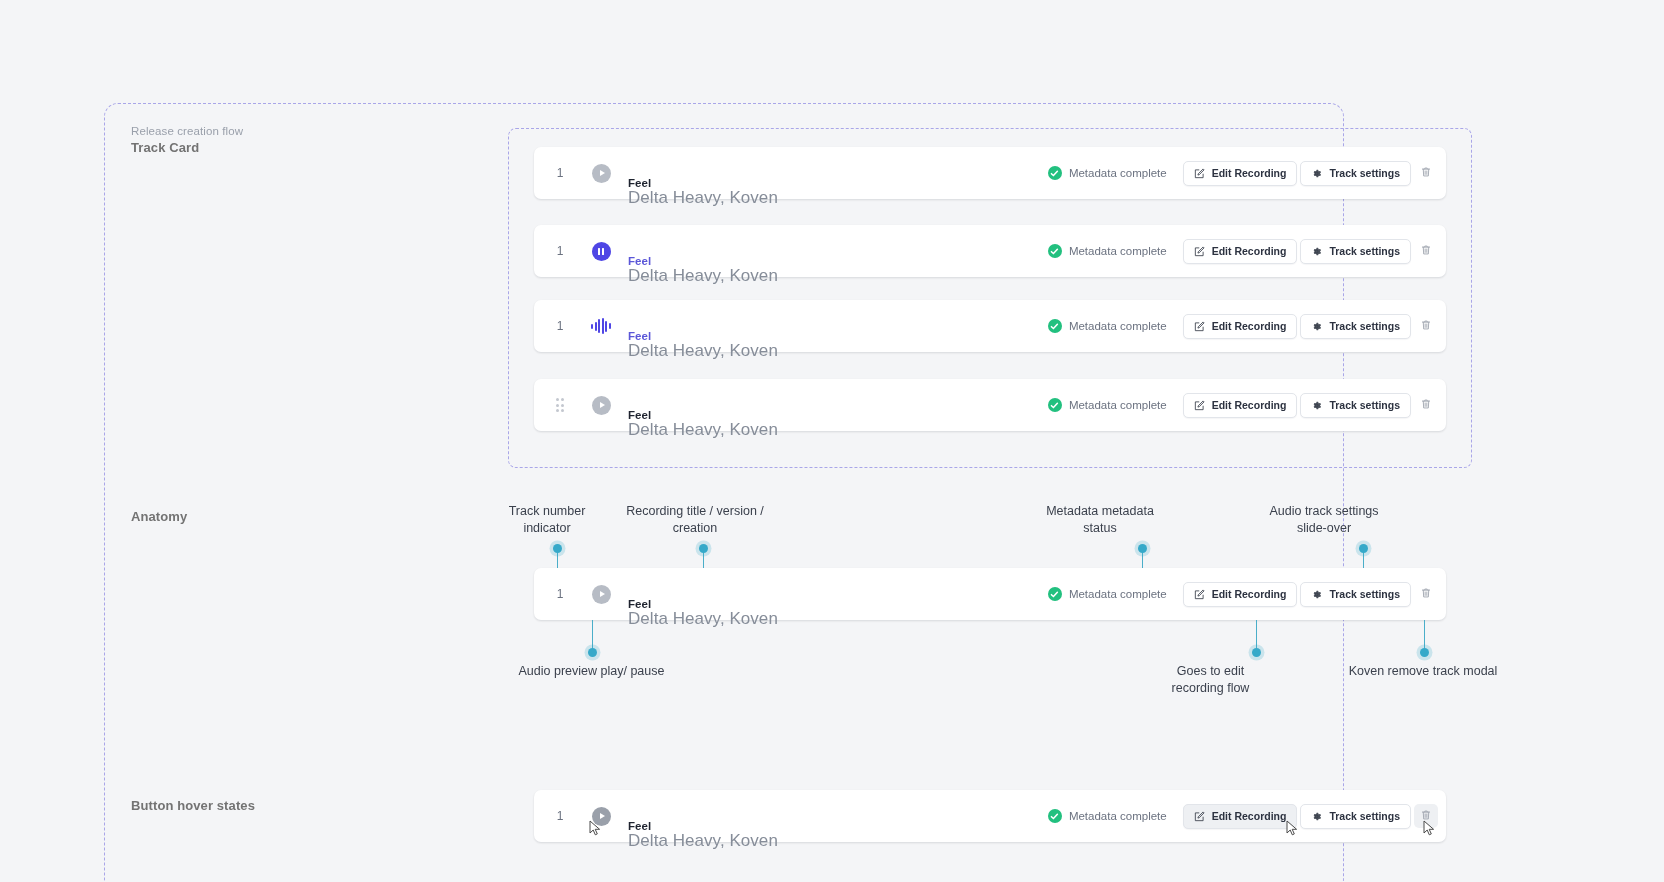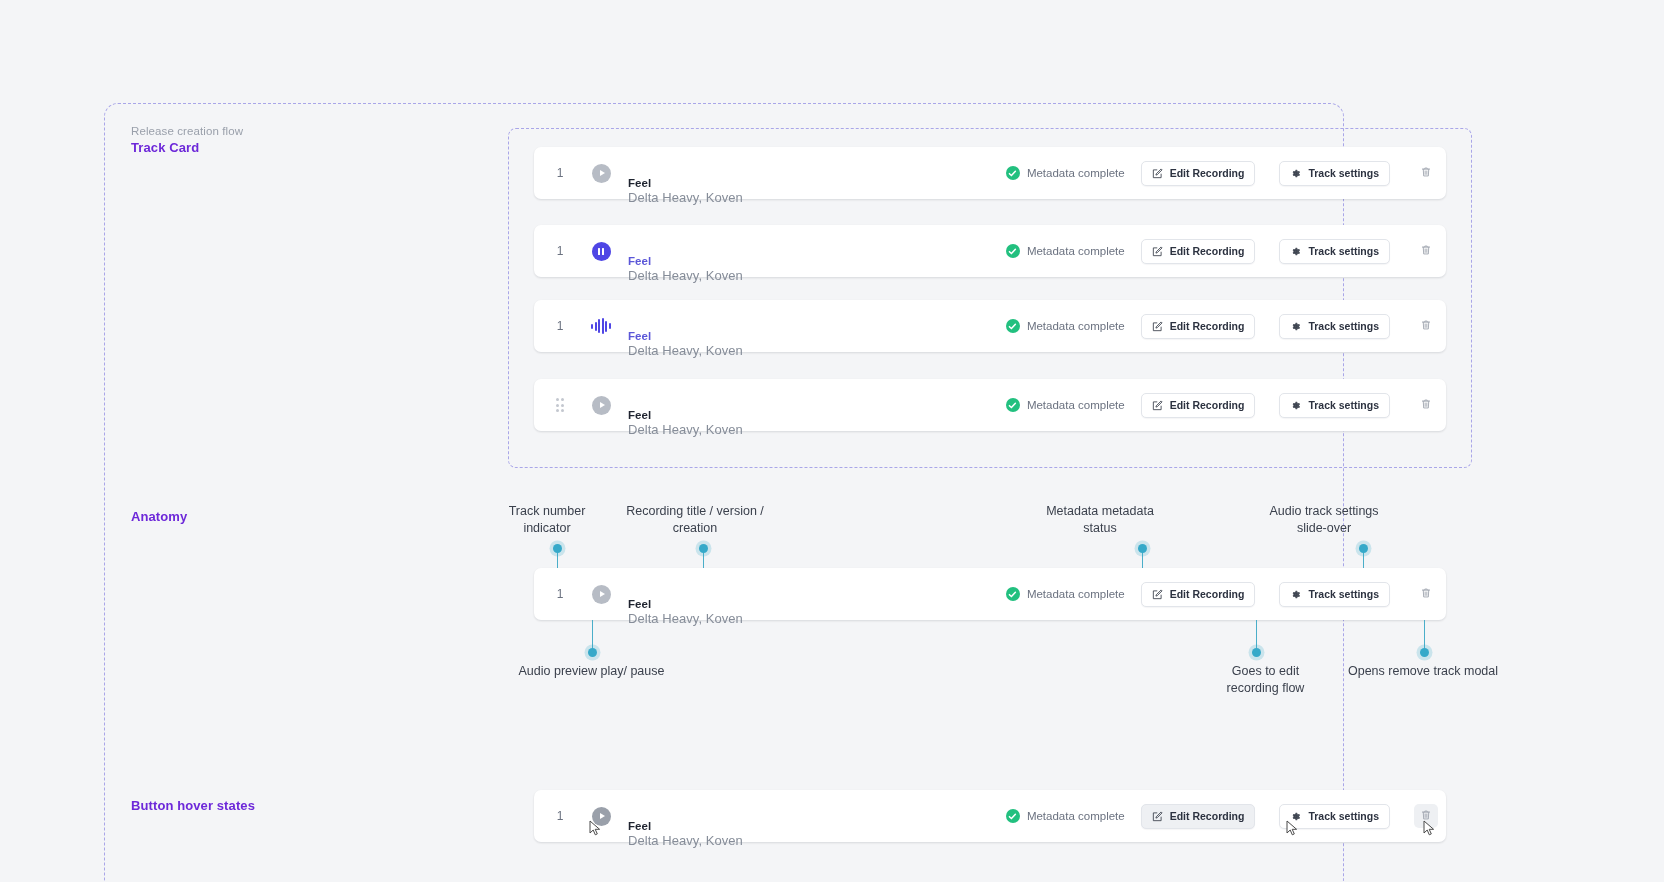--- a/index.html
+++ b/index.html
@@ -22,21 +22,21 @@
     border-radius: 14px;
     background: transparent;
   }
 
   
   .sec-label {
     position: absolute;
     left: 131px;
     font-size: 13px;
     font-weight: bold;
-    color: #6d28d9;
+    color: #737373;
     letter-spacing: .1px;
   }
   .sec-eyebrow {
     position: absolute;
     left: 131px;
     font-size: 11.5px;
     color: #9aa0ab;
     letter-spacing: .1px;
   }
 
@@ -118,39 +118,39 @@
   .wave i { display:block; width:2px; background:#4f46e5; border-radius:1px; }
 
   
   .tc-meta { flex: 1 1 auto; min-width: 0; margin-top: 35px; }
   .tc-title {
     font-size: 11.5px; font-weight: bold; color: #1f2430;
     line-height: 14px; letter-spacing: .05px;
   }
   .tc-title.accent { color: #5b57d8; }
   .tc-artists {
-    font-size: 13px; color: #868d99; line-height: 15px; letter-spacing: .05px;
+    font-size: 17px; color: #868d99; line-height: 15px; letter-spacing: .05px;
   }
 
   
   .tc-status {
     flex: 0 0 auto;
     display: flex; align-items: center; gap: 7px;
     margin-right: 16px;
     font-size: 11.5px; color: #6b7280; white-space: nowrap;
   }
   .check {
     width: 14px; height: 14px; border-radius: 50%;
     background: #22c07f;
     display:flex; align-items:center; justify-content:center;
   }
   .check svg { display:block; }
 
   
-  .tc-actions { flex: 0 0 auto; display: flex; align-items: center; gap: 24px; padding-right: 8px; }
+  .tc-actions { flex: 0 0 auto; display: flex; align-items: center; gap: 3px; padding-right: 8px; }
   .btn {
     height: 25px;
     border: 1px solid #e2e5ea;
     border-radius: 5px;
     background: #fff;
     display: flex; align-items: center; gap: 7px;
     padding: 0 10px;
     font-size: 10.5px; font-weight: bold; color: #2c3240;
     white-space: nowrap;
     box-shadow: 0 1px 1px rgba(16,24,40,.04);
@@ -485,23 +485,23 @@
 <div class="lead-line" style="left:592px; top:620px; height:32px;"></div>
 <div class="lead-dot" style="left:588px; top:648px;"></div>
 
 <div class="lead-line" style="left:1256px; top:620px; height:32px;"></div>
 <div class="lead-dot" style="left:1252px; top:648px;"></div>
 
 <div class="lead-line" style="left:1424px; top:620px; height:32px;"></div>
 <div class="lead-dot" style="left:1420px; top:648px;"></div>
 
 <div class="callout-text" style="left:508px; top:663px; width:167px;">Audio preview play/ pause</div>
-<div class="callout-text" style="left:1207px; top:663px; width:117px;">Goes to edit
+<div class="callout-text" style="left:1152px; top:663px; width:117px;">Goes to edit
 recording flow</div>
-<div class="callout-text" style="left:1338px; top:663px; width:170px;">Opens remove track modal</div>
+<div class="callout-text" style="left:1338px; top:663px; width:170px;">Koven remove track modal</div>
 
 <div class="sec-label" style="top:798px;">Button hover states</div>
 
 <div class="track-card" style="top:790px;">
   <div class="tc-index">1</div>
   <div class="tc-media">
     <span class="btn-circle grey hov">
         <span class="glyph-play"></span>
       </span>
   </div>

